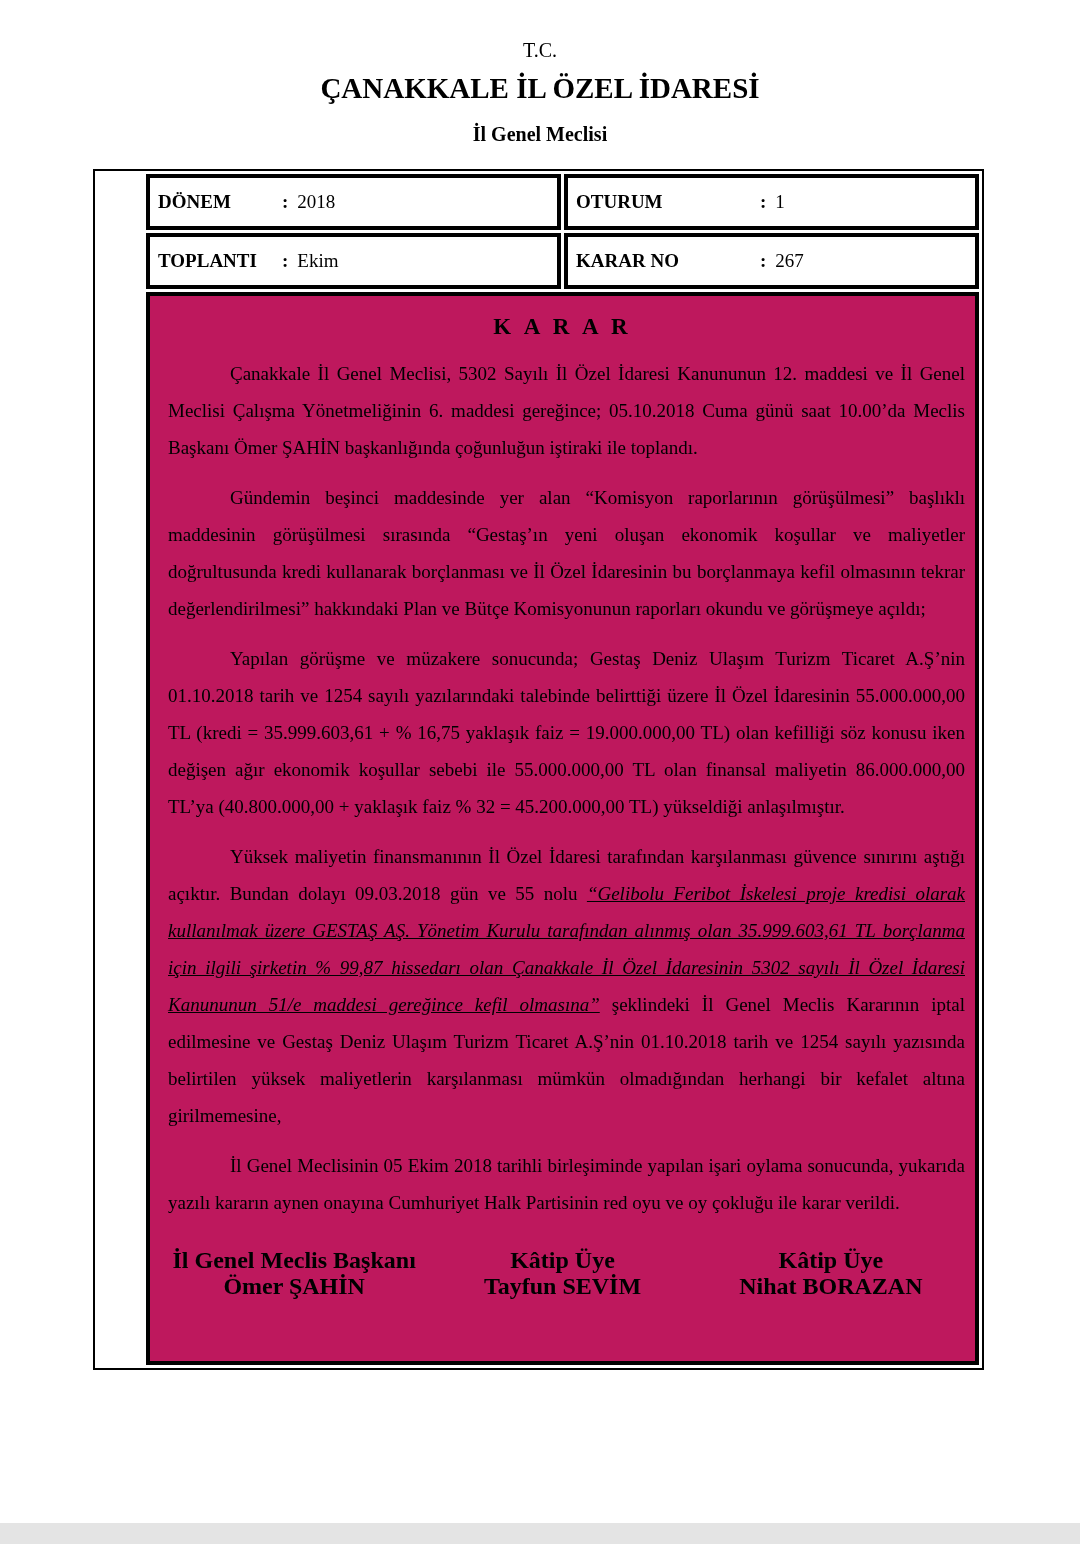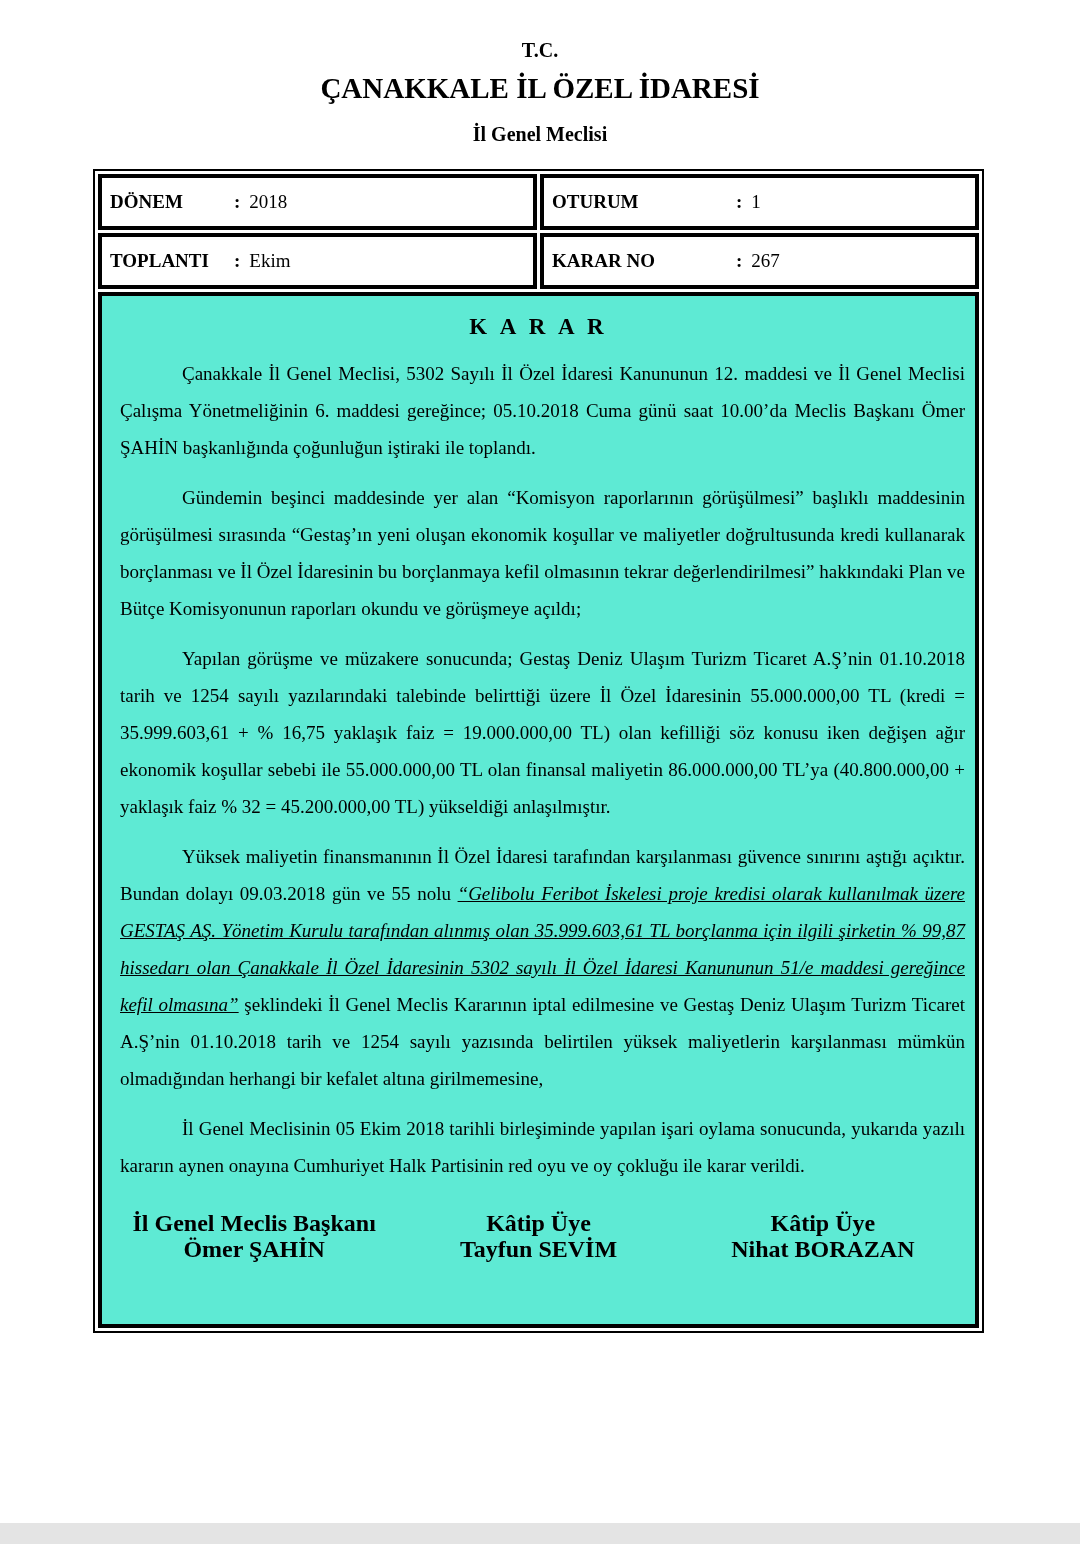--- a/index.html
+++ b/index.html
@@ -7,54 +7,55 @@
   .page {
     width: 1080px;
     height: 1544px;
     position: relative;
     overflow: hidden;
     background: #ffffff;
     color: #000000;
     font-family: "Liberation Serif", "DejaVu Serif", serif;
   }
   .doc-header { text-align: center; padding-top: 38px; }
-  .h-line1 { font-size: 20px; font-weight: bold; line-height: 24px; }
+  .h-line1 { font-size: 20px; font-weight: normal; line-height: 24px; }
   .h-line2 { font-size: 29px; font-weight: bold; line-height: 28px; margin-top: 12px; }
   .h-line3 { font-size: 20px; font-weight: bold; line-height: 24px; margin-top: 20px; }
 
   .frame {
     margin: 23px 96px 0 93px;
     border: 2px solid #000;
     background: #fff;
   }
   .doc-table {
     width: 100%;
     border-collapse: separate;
     border-spacing: 3px;
+    padding-left: 48px;
   }
   .meta-cell {
     width: 50%;
     border: 4px solid #000;
     padding: 13px 8px;
     font-size: 19px;
     vertical-align: middle;
     background: #fff;
     white-space: nowrap;
   }
   .lbl { display: inline-block; font-weight: bold; }
   .meta-cell.col-left .lbl { width: 124px; }
   .meta-cell.col-right .lbl { width: 184px; }
   .colon { font-weight: bold; margin-right: 9px; }
   .val { font-weight: normal; }
 
   .body-cell {
     border: 4px solid #000;
     padding: 14px 10px 62px 10px;
     vertical-align: top;
-    background: #5eead4;
+    background: #be185d;
   }
   .karar-title {
     text-align: center;
     font-weight: bold;
     font-size: 23px;
     letter-spacing: 4px;
     margin: 4px 0 15px 0;
   }
   .para {
     font-size: 19px;

